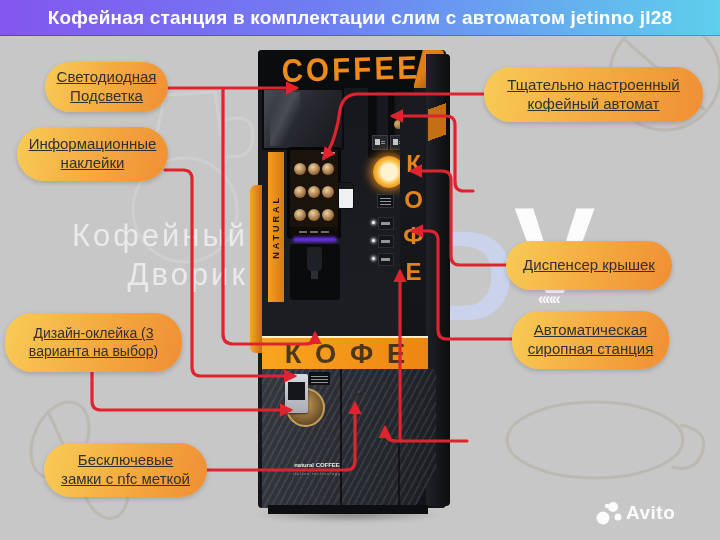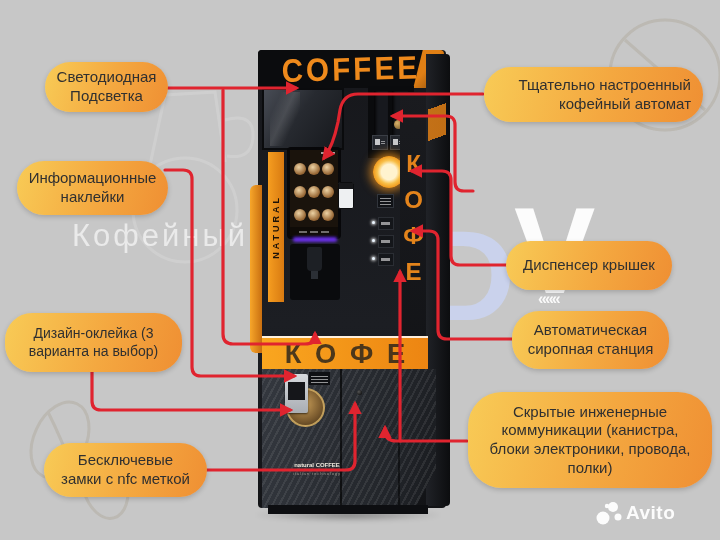--- a/index.html
+++ b/index.html
@@ -123,26 +123,26 @@
   .m-shadow{position:absolute;left:2px;top:460px;width:192px;height:14px;border-radius:50%;
     background:radial-gradient(ellipse,rgba(0,0,0,.35),transparent 70%);filter:blur(2px);}
 
   
   .lines{position:absolute;left:0;top:0;z-index:4;pointer-events:none;}
 
   
   .bubble{position:absolute;z-index:5;border-radius:27px;display:flex;align-items:center;justify-content:center;
     text-align:center;padding:4px 12px;color:#303030;font-size:15px;line-height:1.25;
     background:linear-gradient(105deg,#f8cb56 0%,#f4a840 55%,#ef8f33 100%);
-    box-shadow:0 2px 5px rgba(0,0,0,.18);}
+    box-shadow:0 2px 5px rgba(0,0,0,.18);text-decoration:underline;}
   .b1{left:45px;top:62px;width:123px;height:50px;}
-  .b2{left:17px;top:161px;width:151px;height:54px;}
+  .b2{left:17px;top:127px;width:151px;height:54px;}
   .b3{left:5px;top:313px;width:177px;height:59px;font-size:14px;}
   .b4{left:44px;top:443px;width:163px;height:54px;}
-  .b5{left:484px;top:67px;width:219px;height:55px;text-align:right;}
+  .b5{left:484px;top:67px;width:219px;height:55px;}
   .b6{left:473px;top:163px;width:234px;height:57px;}
   .b7{left:506px;top:241px;width:166px;height:49px;}
   .b8{left:512px;top:311px;width:157px;height:58px;}
   .b9{left:468px;top:392px;width:244px;height:96px;border-radius:34px;}
 
   
   .avito{position:absolute;left:594px;top:499px;z-index:6;display:flex;align-items:center;gap:4px;opacity:.95;}
   .avito .word{color:#fff;font-size:19px;font-weight:bold;letter-spacing:.5px;}
 </style>
 </head>
@@ -160,23 +160,27 @@
       <circle cx="665" cy="75" r="55"></circle>
       <path d="M625 40 q40 35 80 70"></path>
       <ellipse cx="60" cy="440" rx="26" ry="40" transform="rotate(25 60 440)"></ellipse>
       <path d="M48 412 q14 28 24 56"></path>
       <ellipse cx="105" cy="485" rx="22" ry="34" transform="rotate(-15 105 485)"></ellipse>
       <ellipse cx="595" cy="440" rx="88" ry="38"></ellipse>
       <path d="M680 425 q30 5 22 28 q-7 20 -30 14"></path>
     </g>
   </svg>
 
+  <div class="header">
+    <span>Кофейная станция в комплектации слим с автоматом jetinno jl28</span>
+  </div>
 
   <div class="brandmark">
     <div>Кофейный</div>
+    <div>Дворик</div>
   </div>
   <div class="monogram mono-d">D</div>
   <div class="monogram mono-v">V</div>
   <div class="chevrons">«««</div>
 
   <div class="machine">
     <div class="m-body"></div>
     <div class="m-sign">
       <div class="m-sign-wedge"></div>
       <span>COFFEE</span>
@@ -274,21 +278,20 @@
     </g>
   </svg>
 
   <div class="bubble b1">Светодиодная Подсветка</div>
   <div class="bubble b2">Информационные наклейки</div>
   <div class="bubble b3">Дизайн-оклейка (3 варианта на выбор)</div>
   <div class="bubble b4">Бесключевые замки с nfc меткой</div>
   <div class="bubble b5">Тщательно настроенный кофейный автомат</div>
   <div class="bubble b7">Диспенсер крышек</div>
   <div class="bubble b8">Автоматическая сиропная станция</div>
-  <div class="bubble b9">Скрытые инженерные коммуникации (канистра, блоки электроники, провода, полки)</div>
 
   <div class="avito">
     <svg width="28" height="28" viewBox="0 0 28 28">
       <circle cx="9" cy="19" r="6.5" fill="#fff"></circle>
       <circle cx="19" cy="8" r="5" fill="#fff"></circle>
       <circle cx="24" cy="18" r="3.5" fill="#fff"></circle>
       <circle cx="13" cy="7" r="2.2" fill="#fff"></circle>
     </svg>
     <span class="word">Avito</span>
   </div>

